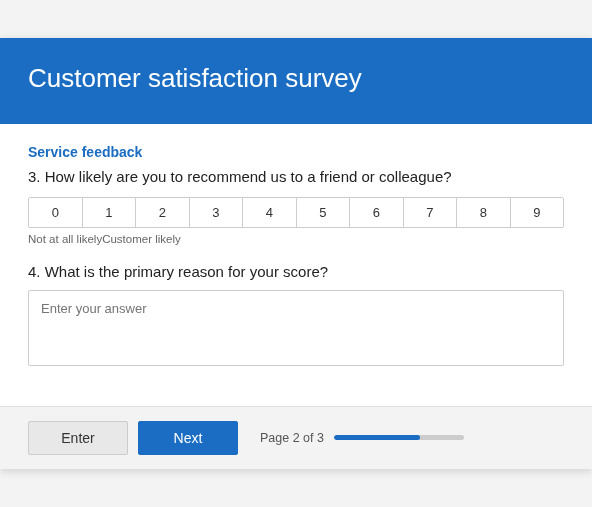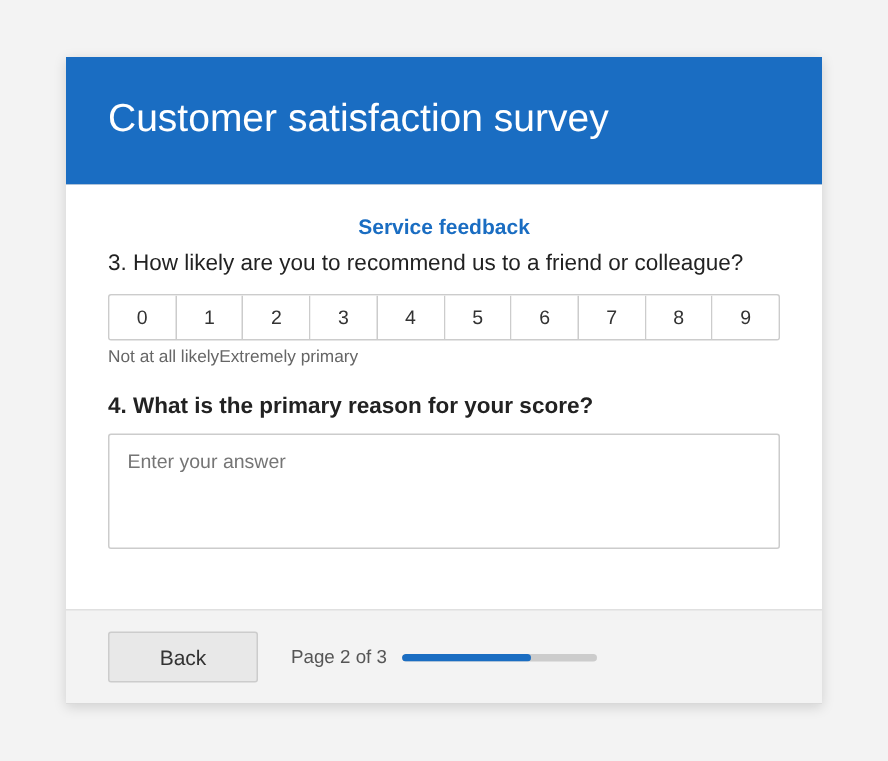--- a/index.html
+++ b/index.html
@@ -5,22 +5,22 @@
     * { box-sizing: border-box; margin: 0; padding: 0; }
     body {
       font-family: 'Segoe UI', Arial, sans-serif;
       background: #f3f3f3;
       display: flex;
       justify-content: center;
       align-items: center;
       min-height: 100vh;
     }
     .survey-container {
-      width: 504px;
-      background: #a3a3a3;
+      width: 592px;
+      background: #fde047;
       box-shadow: 0 2px 8px rgba(0,0,0,0.15);
     }
     .survey-header {
       background: #1a6dc2;
       padding: 24px 28px 28px 28px;
     }
     .survey-header h1 {
       color: #fff;
       font-size: 26px;
       font-weight: 400;
@@ -28,21 +28,20 @@
     }
     .survey-body {
       padding: 20px 28px 20px 28px;
       background: #fff;
     }
     .section-title {
       color: #1a6dc2;
       font-size: 14px;
       font-weight: 600;
       margin-bottom: 8px;
-      text-align: center;
     }
     .question {
       font-size: 15px;
       color: #222;
       margin-bottom: 12px;
     }
     .scale-container {
       margin-bottom: 4px;
     }
     .scale-grid {
@@ -70,21 +69,20 @@
       display: flex;
       justify-content: flex-start;
       font-size: 11.5px;
       color: #666;
       margin-top: 5px;
       margin-bottom: 18px;
     }
     .question-4 {
       margin-top: 8px;
       margin-bottom: 10px;
-      font-weight: bold;
     }
     .text-area-container {
       border: 1px solid #ccc;
       border-radius: 2px;
       padding: 0;
       margin-bottom: 20px;
     }
     .text-area-container textarea {
       width: 100%;
       border: none;
@@ -174,36 +172,37 @@
         <div class="scale-cell">3</div>
         <div class="scale-cell">4</div>
         <div class="scale-cell">5</div>
         <div class="scale-cell">6</div>
         <div class="scale-cell">7</div>
         <div class="scale-cell">8</div>
         <div class="scale-cell">9</div>
       </div>
       <div class="scale-labels">
         <span>Not at all likely</span>
-        <span>Extremely primary</span>
+        <span>Customer likely</span>
       </div>
     </div>
 
     <div class="question question-4">
       <span>4.</span>
       <span>What is the primary reason for your score?</span>
     </div>
 
     <div class="text-area-container">
       <textarea placeholder="Enter your answer" style=""></textarea>
     </div>
   </div>
 
   <div class="survey-footer">
-    <button class="btn-back">Back</button>
+    <button class="btn-back">Enter</button>
+    <button class="btn-next">Next</button>
     <div class="page-indicator">
       <span class="page-text">Page 2 of 3</span>
       <div class="progress-bar-bg">
         <div class="progress-bar-fill" style="width: 66%"></div>
       </div>
     </div>
   </div>
 </div>
 
 </body></html>

